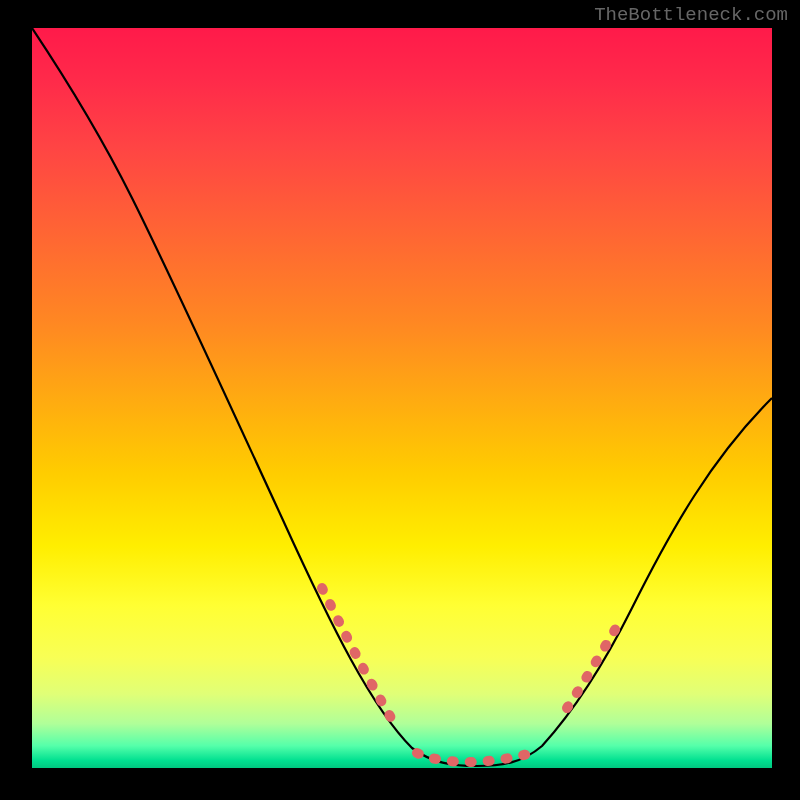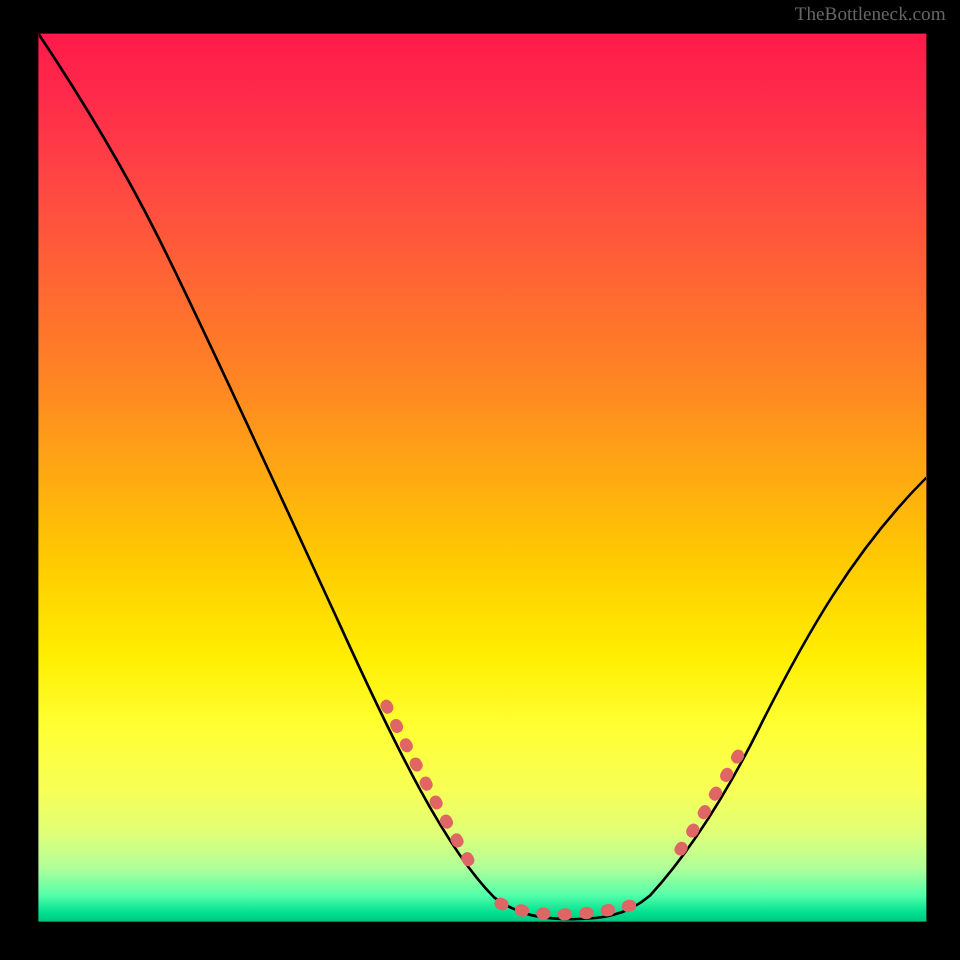--- a/index.html
+++ b/index.html
@@ -8,22 +8,22 @@
     width: 800px;
     height: 800px;
     background: #000;
     position: relative;
     overflow: hidden;
   }
   .watermark {
     position: absolute;
     top: 4px;
     right: 12px;
-    font-family: Liberation Serif, serif;
-    font-size: 16px;
+    font-family: Liberation Mono, monospace;
+    font-size: 19px;
     color: #666;
     z-index: 10;
     margin-left: 18px;
   }
   .plot-area {
     position: absolute;
     left: 32px;
     top: 28px;
     width: 740px;
     height: 740px;

